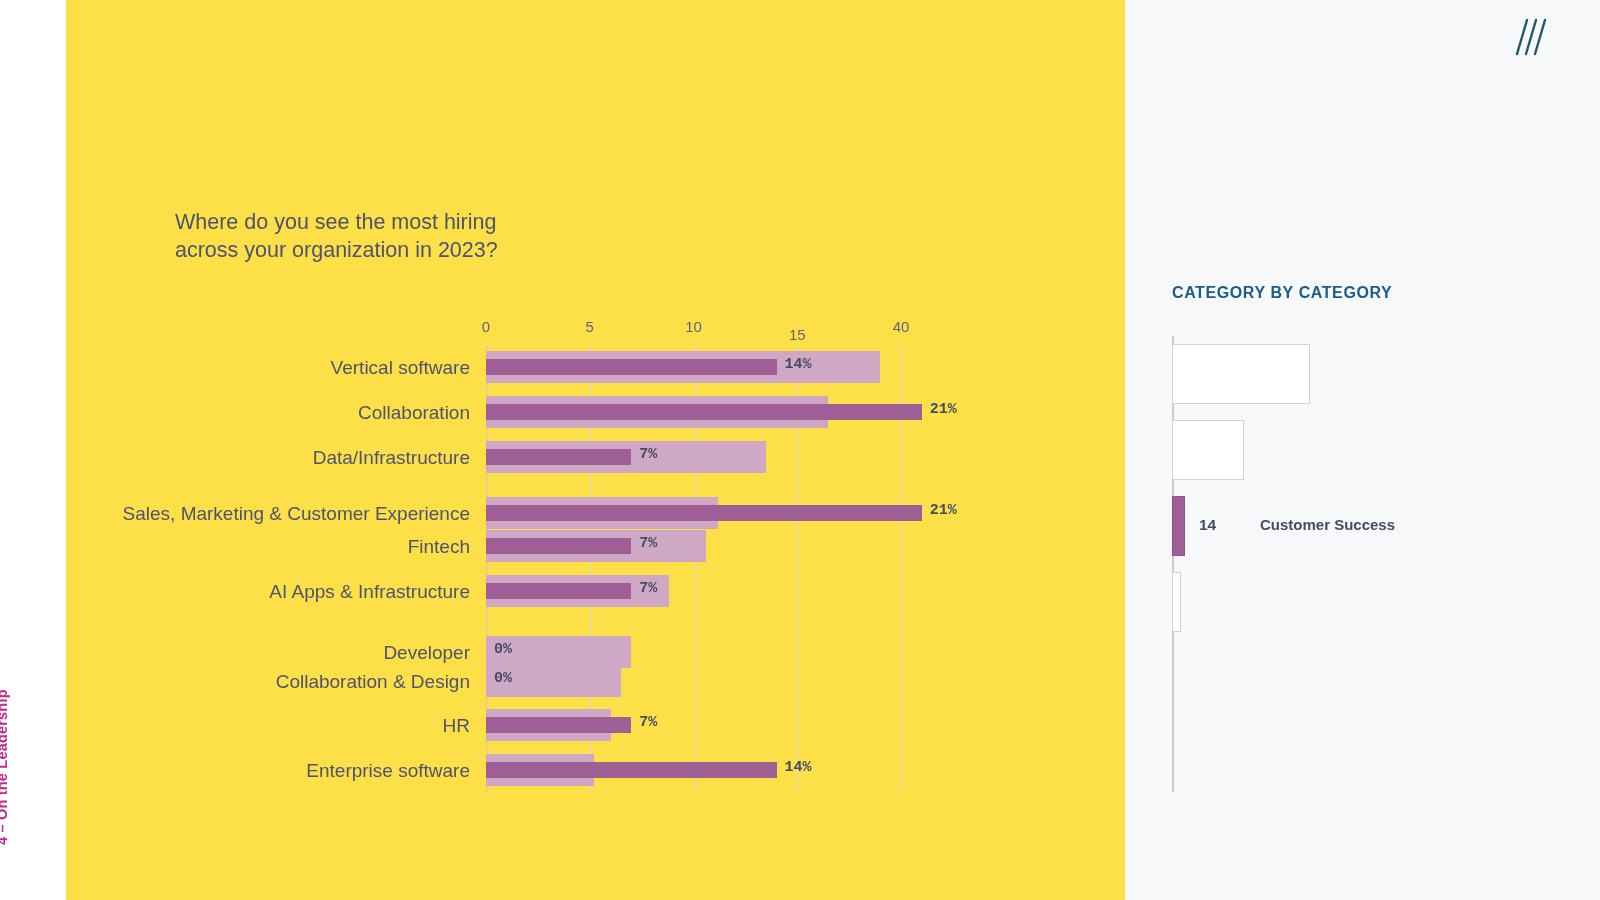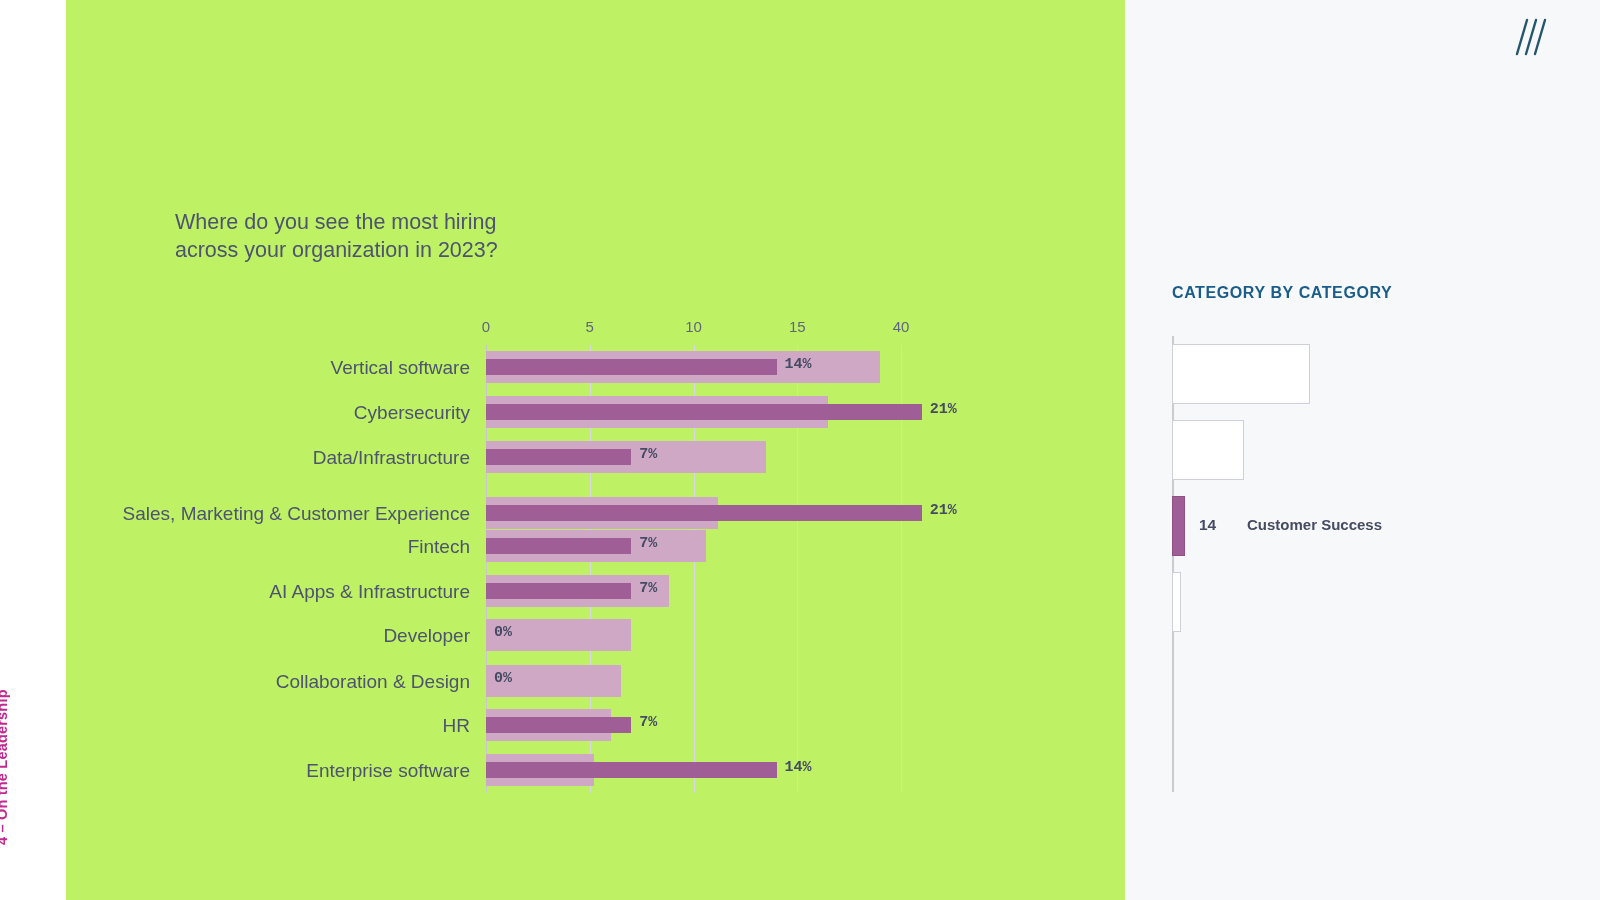--- a/index.html
+++ b/index.html
@@ -7,21 +7,21 @@
     width: 1600px; height: 900px;
     background: #ffffff;
     font-family: "Liberation Sans", sans-serif;
     overflow: hidden;
   }
   .page { position: relative; width: 1600px; height: 900px; background: #ffffff; }
 
   
   .main-panel {
     position: absolute; left: 66px; top: 0; width: 1059px; height: 900px;
-    background: #bef264;
+    background: #fde047;
   }
   
   .right-panel {
     position: absolute; left: 1125px; top: 0; width: 475px; height: 900px;
     background: #f7f8fa;
   }
   
   .side-label {
     position: absolute; left: 10px; bottom: 55px;
     width: 300px;
@@ -118,56 +118,56 @@
   }
   .f-bar.sel {
     background: #9f5f96; border: 1px solid #8e5186;
   }
   .f-val {
     position: absolute; top: 28px;
     font-size: 15.5px; font-weight: bold; color: #454b63;
     white-space: nowrap;
   }
   .f-name {
-    position: absolute; top: 28px; left: 75px;
+    position: absolute; top: 28px; left: 88px;
     font-size: 15px; font-weight: bold; color: #454b63;
     white-space: nowrap;
   }
 </style>
 </head>
 <body>
 
 <div class="page">
 
   <div class="side-label">4 – On the Leadership</div>
 
   <div class="main-panel">
     <div class="q-title">Where do you see the most hiring across your organization in 2023?</div>
 
     <div class="axis-labels" id="axisLabels">
         <div class="axis-tick" style="left: 0px;">0</div>
         <div class="axis-tick" style="left: 103.75px;">5</div>
         <div class="axis-tick" style="left: 207.5px;">10</div>
-        <div class="axis-tick" style="left: 311.25px;">15</div>
+        <div class="axis-tick" style="left: 311.25px; margin-top: 8px;">15</div>
         <div class="axis-tick" style="left: 415px;">40</div>
       </div>
     <div class="chart" id="chartArea">
         <div class="gridline" style="left: 103.75px;"></div>
         <div class="gridline" style="left: 207.5px;"></div>
         <div class="gridline" style="left: 311.25px;"></div>
         <div class="gridline" style="left: 415px;"></div>
         <div class="axis-zero"></div>
         <div class="bar-row" style="top: 0px;">
           <div class="cat-label">Vertical software</div>
           <div class="bar-light" style="width: 394.25px;"></div>
           <div class="bar-dark" style="width: 290.5px;"></div>
           <div class="bar-value" style="left: 298.5px;">14%</div>
         </div>
         <div class="bar-row" style="top: 44.8px;">
-          <div class="cat-label">Cybersecurity</div>
+          <div class="cat-label">Collaboration</div>
           <div class="bar-light" style="width: 342.375px;"></div>
           <div class="bar-dark" style="width: 435.75px;"></div>
           <div class="bar-value" style="left: 443.75px;">21%</div>
         </div>
         <div class="bar-row" style="top: 89.6px;">
           <div class="cat-label">Data/Infrastructure</div>
           <div class="bar-light" style="width: 280.125px;"></div>
           <div class="bar-dark" style="width: 145.25px;"></div>
           <div class="bar-value" style="left: 153.25px;">7%</div>
         </div>
@@ -182,21 +182,21 @@
           <div class="bar-light" style="width: 219.95px;"></div>
           <div class="bar-dark" style="width: 145.25px;"></div>
           <div class="bar-value" style="left: 153.25px;">7%</div>
         </div>
         <div class="bar-row" style="top: 224px;">
           <div class="cat-label">AI Apps &amp; Infrastructure</div>
           <div class="bar-light" style="width: 182.6px;"></div>
           <div class="bar-dark" style="width: 145.25px;"></div>
           <div class="bar-value" style="left: 153.25px;">7%</div>
         </div>
-        <div class="bar-row" style="top: 268px;">
+        <div class="bar-row" style="top: 285px;">
           <div class="cat-label">Developer</div>
           <div class="bar-light" style="width: 145.25px;"></div>
           <div class="bar-value" style="left: 8px;">0%</div>
         </div>
         <div class="bar-row" style="top: 313.6px;">
           <div class="cat-label">Collaboration &amp; Design</div>
           <div class="bar-light" style="width: 134.875px;"></div>
           <div class="bar-value" style="left: 8px;">0%</div>
         </div>
         <div class="bar-row" style="top: 358.4px;">

